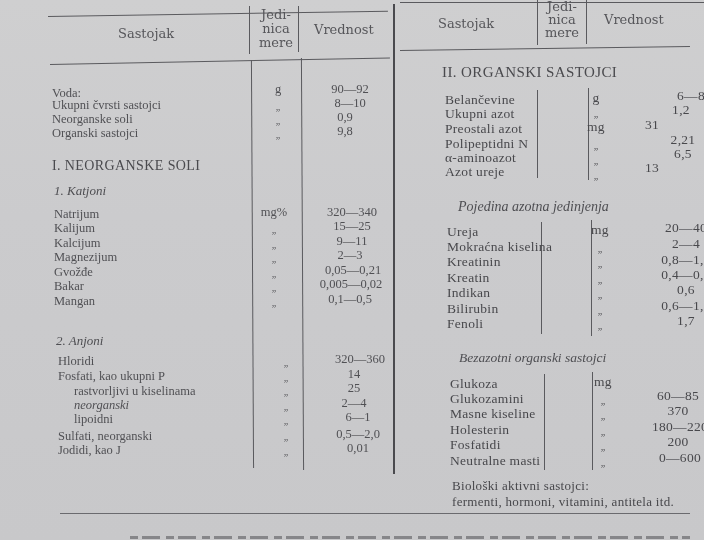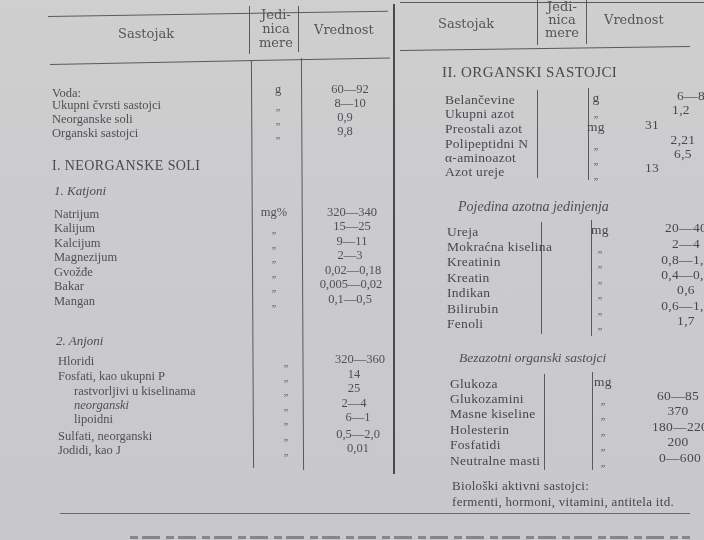--- a/index.html
+++ b/index.html
@@ -49,21 +49,21 @@
       <div>Jedi-</div>
       <div>nica</div>
       <div>mere</div>
     </div>
     <div class="abs hdr" style="left:314px; top:23px;">Vrednost</div>
 
     <div class="abs" style="left:52px; top:82px; width:340px;">
       <div class="lrow" style="position:relative; height:14px;">
         <span style="position:absolute; left:0; top:4px;">Voda:</span>
         <span class="unit" style="position:absolute; left:216px; width:20px;">g</span>
-        <span class="val" style="position:absolute; left:258px; width:80px;">60—92</span>
+        <span class="val" style="position:absolute; left:258px; width:80px;">90—92</span>
       </div>
       <div class="lrow" style="position:relative; height:14px;">
         <span style="position:absolute; left:0; top:2px;">Ukupni čvrsti sastojci</span>
         <span class="unit ditto" style="position:absolute; left:216px; width:20px; top:4px;">„</span>
         <span class="val" style="position:absolute; left:258px; width:80px;">8—10</span>
       </div>
       <div class="lrow" style="position:relative; height:14px;">
         <span style="position:absolute; left:0; top:2px;">Neorganske soli</span>
         <span class="unit ditto" style="position:absolute; left:216px; width:20px; top:4px;">„</span>
         <span class="val" style="position:absolute; left:258px; width:70px;">0,9</span>
@@ -95,21 +95,21 @@
         <span class="val" style="position:absolute; left:256px; width:84px;">9—11</span>
       </div>
       <div class="lrow" style="position:relative; height:14.5px;">
         <span style="position:absolute; left:0; top:2px;">Magnezijum</span>
         <span class="unit ditto" style="position:absolute; left:210px; width:20px; top:4px;">„</span>
         <span class="val" style="position:absolute; left:256px; width:80px;">2—3</span>
       </div>
       <div class="lrow" style="position:relative; height:14.5px;">
         <span style="position:absolute; left:0; top:2px;">Gvožđe</span>
         <span class="unit ditto" style="position:absolute; left:210px; width:20px; top:4px;">„</span>
-        <span class="val" style="position:absolute; left:254px; width:90px;">0,02—0,18</span>
+        <span class="val" style="position:absolute; left:254px; width:90px;">0,05—0,21</span>
       </div>
       <div class="lrow" style="position:relative; height:14.5px;">
         <span style="position:absolute; left:0; top:2px;">Bakar</span>
         <span class="unit ditto" style="position:absolute; left:210px; width:20px; top:4px;">„</span>
         <span class="val" style="position:absolute; left:250px; width:94px;">0,005—0,02</span>
       </div>
       <div class="lrow" style="position:relative; height:14.5px;">
         <span style="position:absolute; left:0; top:2px;">Mangan</span>
         <span class="unit ditto" style="position:absolute; left:210px; width:20px; top:4px;">„</span>
         <span class="val" style="position:absolute; left:254px; width:84px;">0,1—0,5</span>

